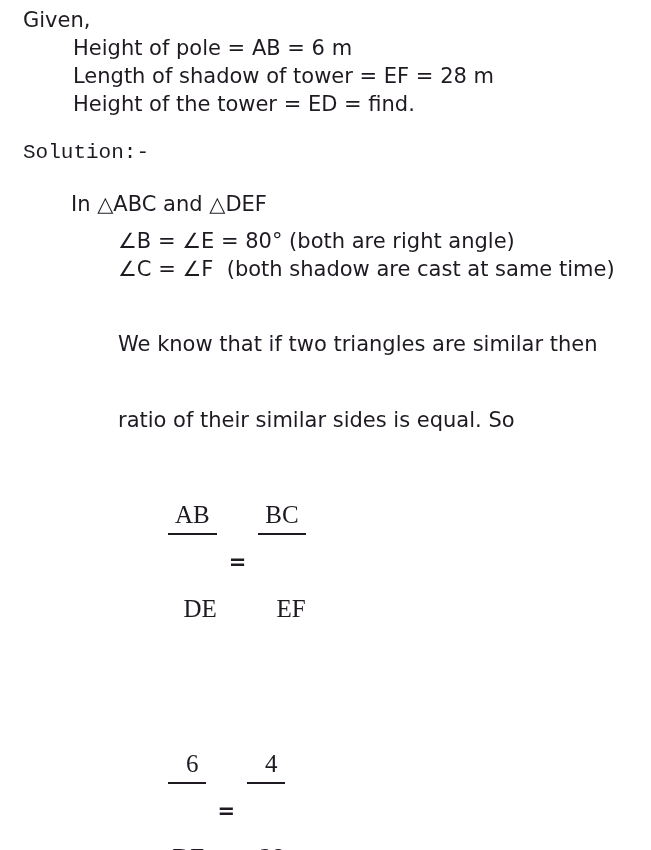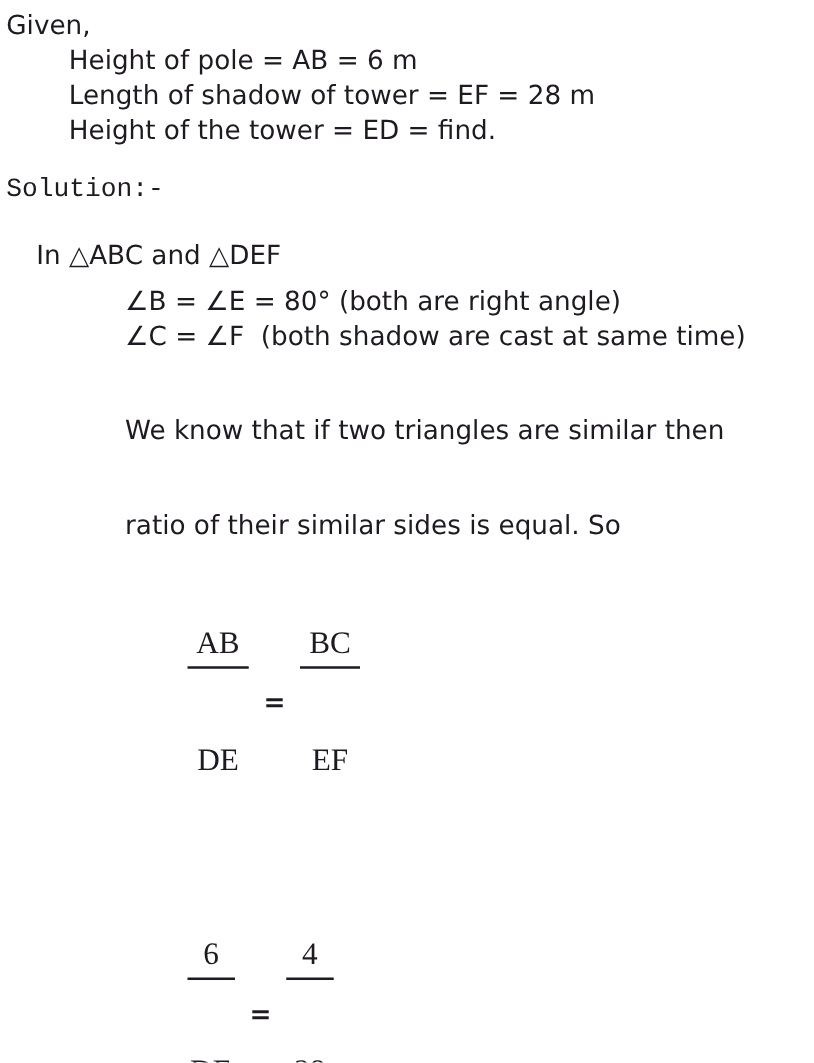--- a/index.html
+++ b/index.html
@@ -9,52 +9,52 @@
   body {
     width: 651px;
     height: 850px;
     background: #ffffff;
     color: #1f1a22;
     font-family: "DejaVu Sans", sans-serif;
     font-size: 21px;
     overflow: hidden;
   }
   .page {
-    padding: 6px 0 0 5px;
+    padding: 6px 0 0 23px;
     box-sizing: border-box;
     width: 645px;
     height: 850px;
   }
   .line {
     line-height: 28px;
     white-space: pre;
   }
   .indent-given  { margin-left: 50px; }
-  .indent-in     { margin-left: 24px; }
+  .indent-in     { margin-left: 48px; }
   .indent-body   { margin-left: 95px; }
   .indent-eq     { margin-left: 145px; }
 
   .solution-heading { margin-top: 21px; font-family: Liberation Mono, monospace; }
   .in-triangles     { margin-top: 23px; }
   .angle-block      { margin-top: 9px; }
   .therefore-line   { margin-top: 8px; }
   .similar-text     { margin-top: 22px; }
   .similar-text .line { line-height: 30px; margin-top: 46px; }
 
   .eq-row {
     display: flex;
     align-items: center;
     white-space: pre;
   }
   .eq-row-1 { margin-top: 10px; }
   .eq-row-2 { margin-top: 15px; }
 
   .frac {
     display: inline-block;
-    text-align: center;
+    text-align: right;
     font-family: "Liberation Serif", "DejaVu Serif", serif;
     font-size: 25px;
     line-height: 1.12;
     vertical-align: middle;
   }
   .frac .num {
     display: block;
     border-bottom: 2px solid #1f1a22;
     padding: 0 7px 4px 7px;
   }

